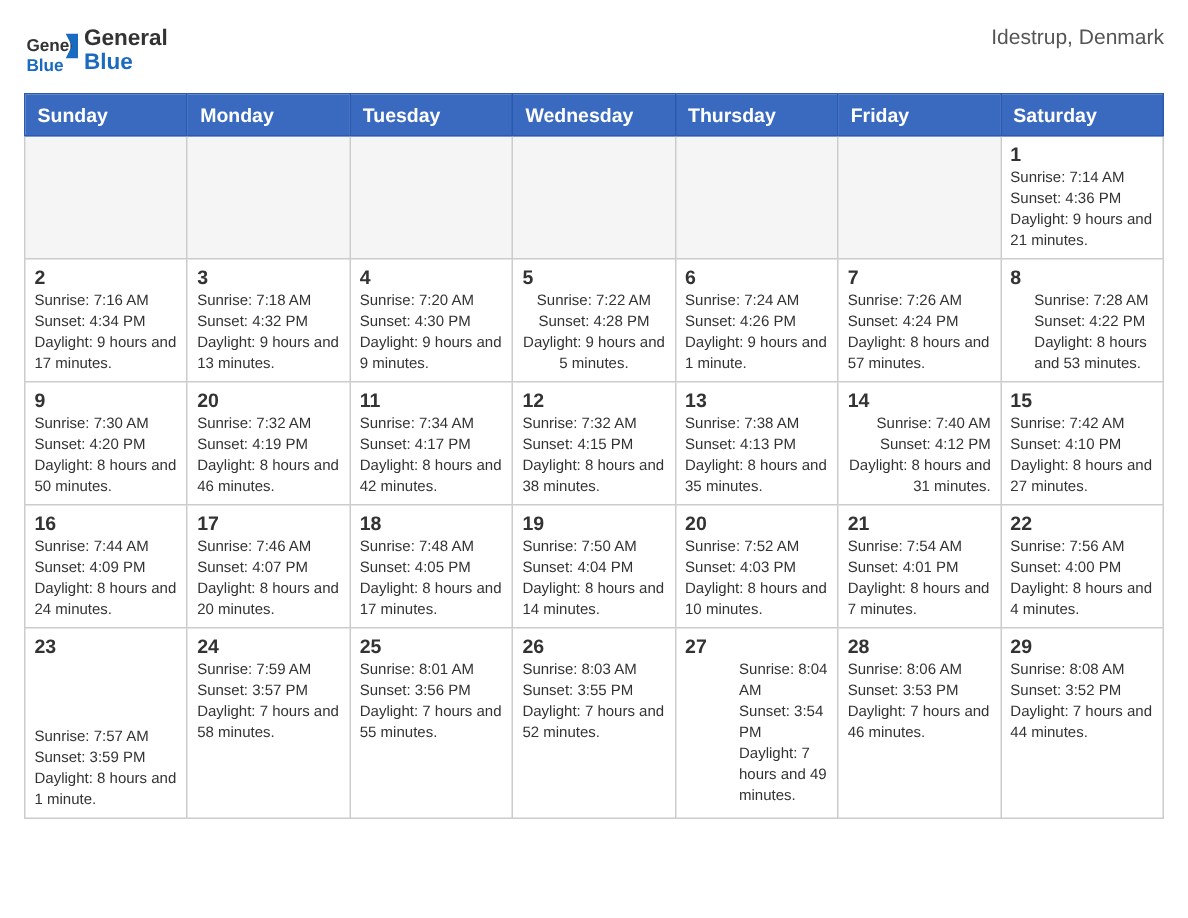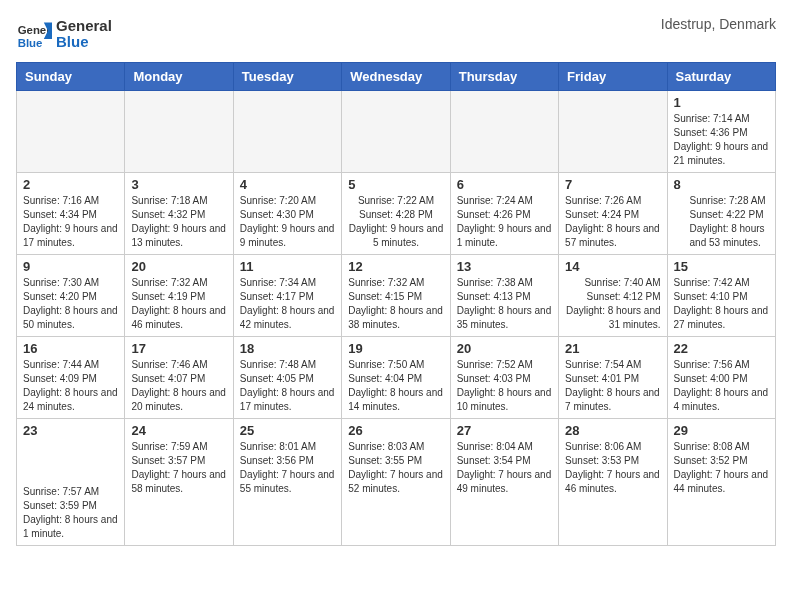--- a/index.html
+++ b/index.html
@@ -278,21 +278,21 @@
 Daylight: 7 hours and 55 minutes.</div>
         </td>
         <td>
           <span class="day-number">26</span>
           <div class="day-info" style="white-space: pre-line;">Sunrise: 8:03 AM
 Sunset: 3:55 PM
 Daylight: 7 hours and 52 minutes.</div>
         </td>
         <td>
           <span class="day-number">27</span>
-          <div class="day-info" style="white-space: pre-line;">Sunrise: 8:04 AM
+          <div class="day-info" style="white-space: pre-line; margin-left: 36px;">Sunrise: 8:04 AM
 Sunset: 3:54 PM
 Daylight: 7 hours and 49 minutes.</div>
         </td>
         <td>
           <span class="day-number">28</span>
           <div class="day-info" style="white-space: pre-line;">Sunrise: 8:06 AM
 Sunset: 3:53 PM
 Daylight: 7 hours and 46 minutes.</div>
         </td>
         <td>

